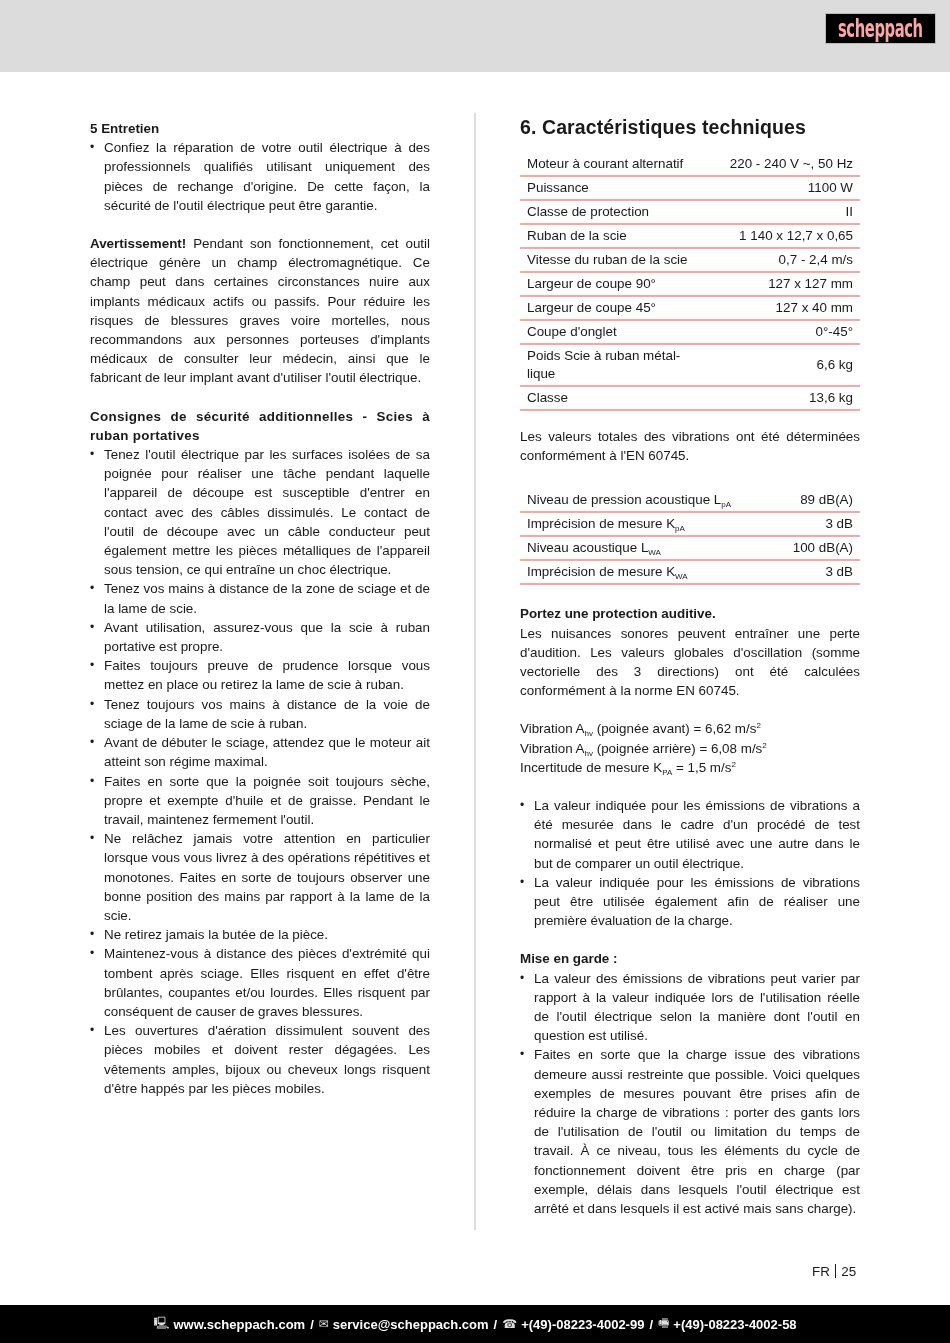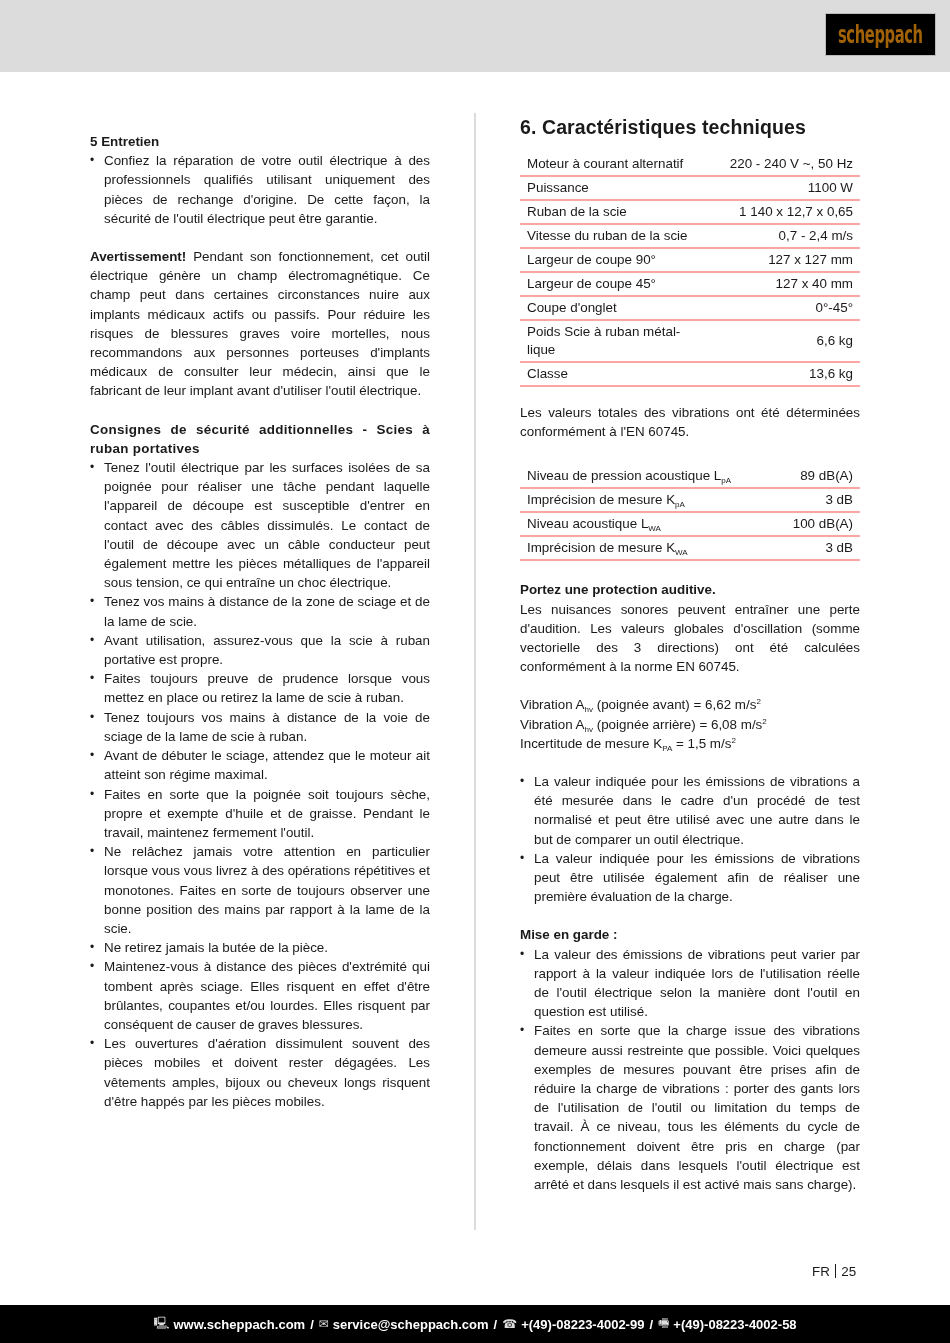--- a/index.html
+++ b/index.html
@@ -6,32 +6,32 @@
   body {
     width: 950px; height: 1343px; position: relative; overflow: hidden;
     background: #ffffff; color: #1a1a1a;
     font-family: "Liberation Sans", sans-serif;
   }
   .header-band {
     position: absolute; left: 0; top: 0; width: 950px; height: 72px;
     background: #dcdcdc;
   }
   .logo {
-    position: absolute; left: 825px; top: 13px; width: 111px; height: 43px;
+    position: absolute; left: 825px; top: 13px; width: 111px; height: 31px;
     background: #000; border: 1px solid #bbb; box-sizing: border-box;
-    color: #a16207; display: flex; align-items: center; justify-content: center;
+    color: #fca5a5; display: flex; align-items: center; justify-content: center;
     font-family: "DejaVu Sans Condensed", "DejaVu Sans", sans-serif;
     font-weight: bold; font-size: 21px; letter-spacing: -0.5px;
     transform-origin: center;
   }
   .logo span { display: inline-block; transform: scaleX(0.78) scaleY(1.2); }
   .col {
     position: absolute; top: 119px; font-size: 13.4px; line-height: 19.2px;
   }
-  .col-left { left: 90px; width: 340px; margin-top: 13px; }
+  .col-left { left: 90px; width: 340px; }
   .col-right { left: 520px; width: 340px; }
   .divider {
     position: absolute; left: 474px; top: 113px; width: 2px; height: 1117px;
     background: #dcdcdc;
   }
   p { margin: 0; text-align: justify; }
   .bold { font-weight: bold; }
   .heading-sm { font-weight: bold; font-size: 13.4px; margin: 0; }
   .spacer { height: 19px; }
   ul.bullets { list-style: none; margin: 0; padding: 0; }
@@ -107,20 +107,24 @@
   <div style="height:14px"></div>
   <table class="spec">
     <tbody>
       <tr>
           <td>Moteur à courant alternatif</td>
           <td class="val">220 - 240 V ~, 50 Hz</td>
         </tr>
       <tr>
           <td>Puissance</td>
           <td class="val">1100 W</td>
+        </tr>
+      <tr>
+          <td>Classe de protection</td>
+          <td class="val">II</td>
         </tr>
       <tr>
           <td>Ruban de la scie</td>
           <td class="val">1 140 x 12,7 x 0,65</td>
         </tr>
       <tr>
           <td>Vitesse du ruban de la scie</td>
           <td class="val">0,7 - 2,4 m/s</td>
         </tr>
       <tr>

